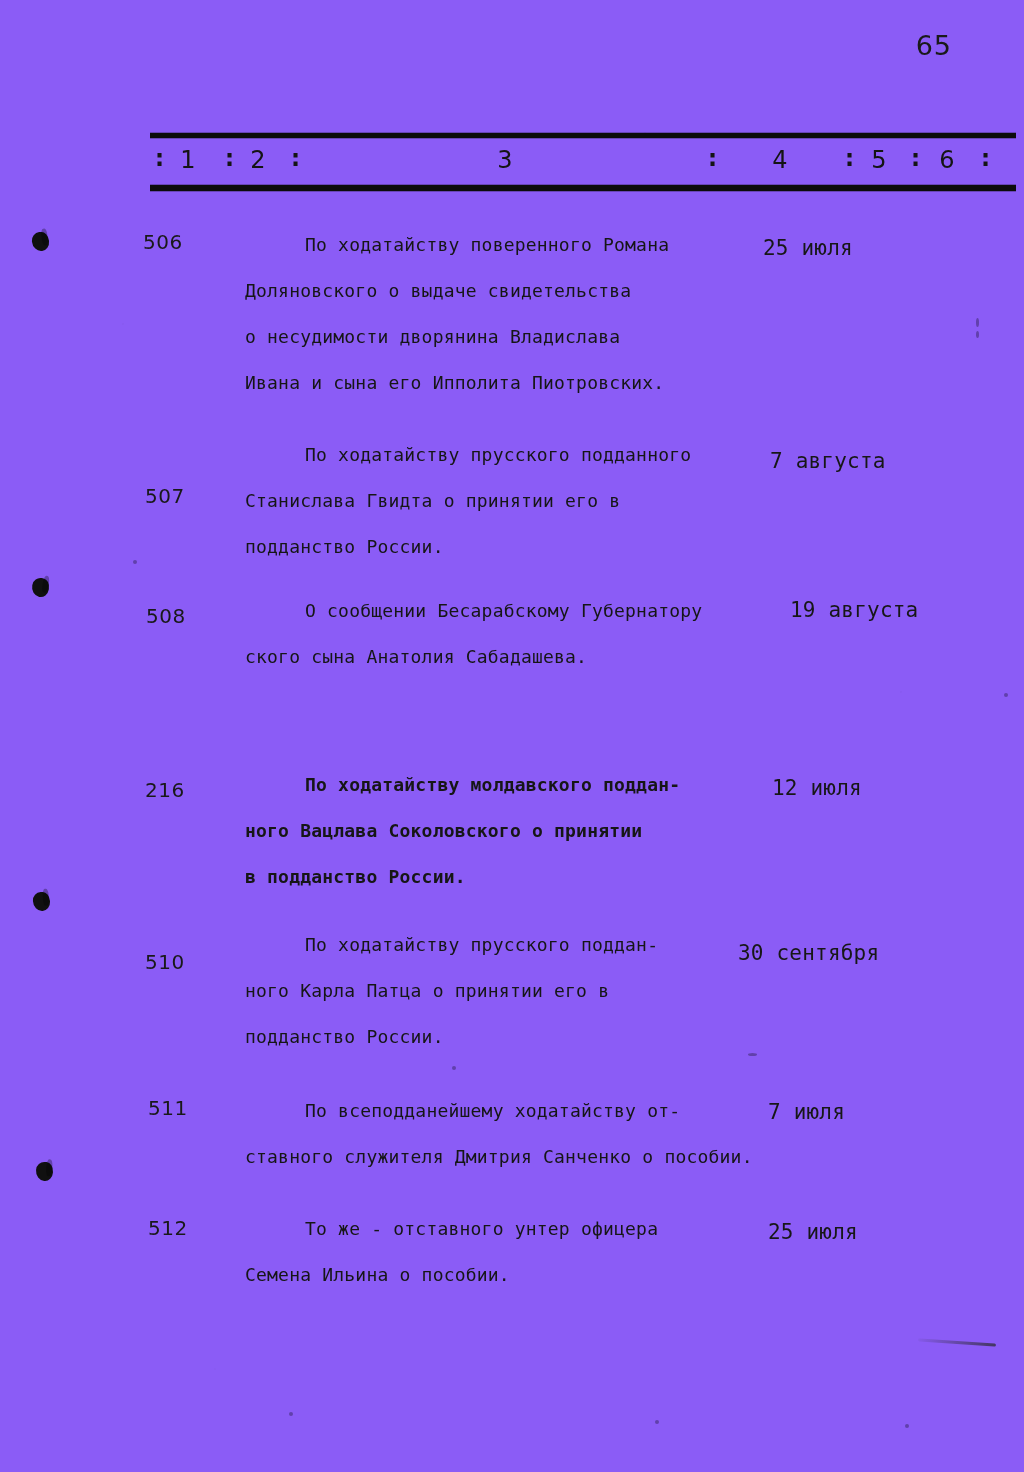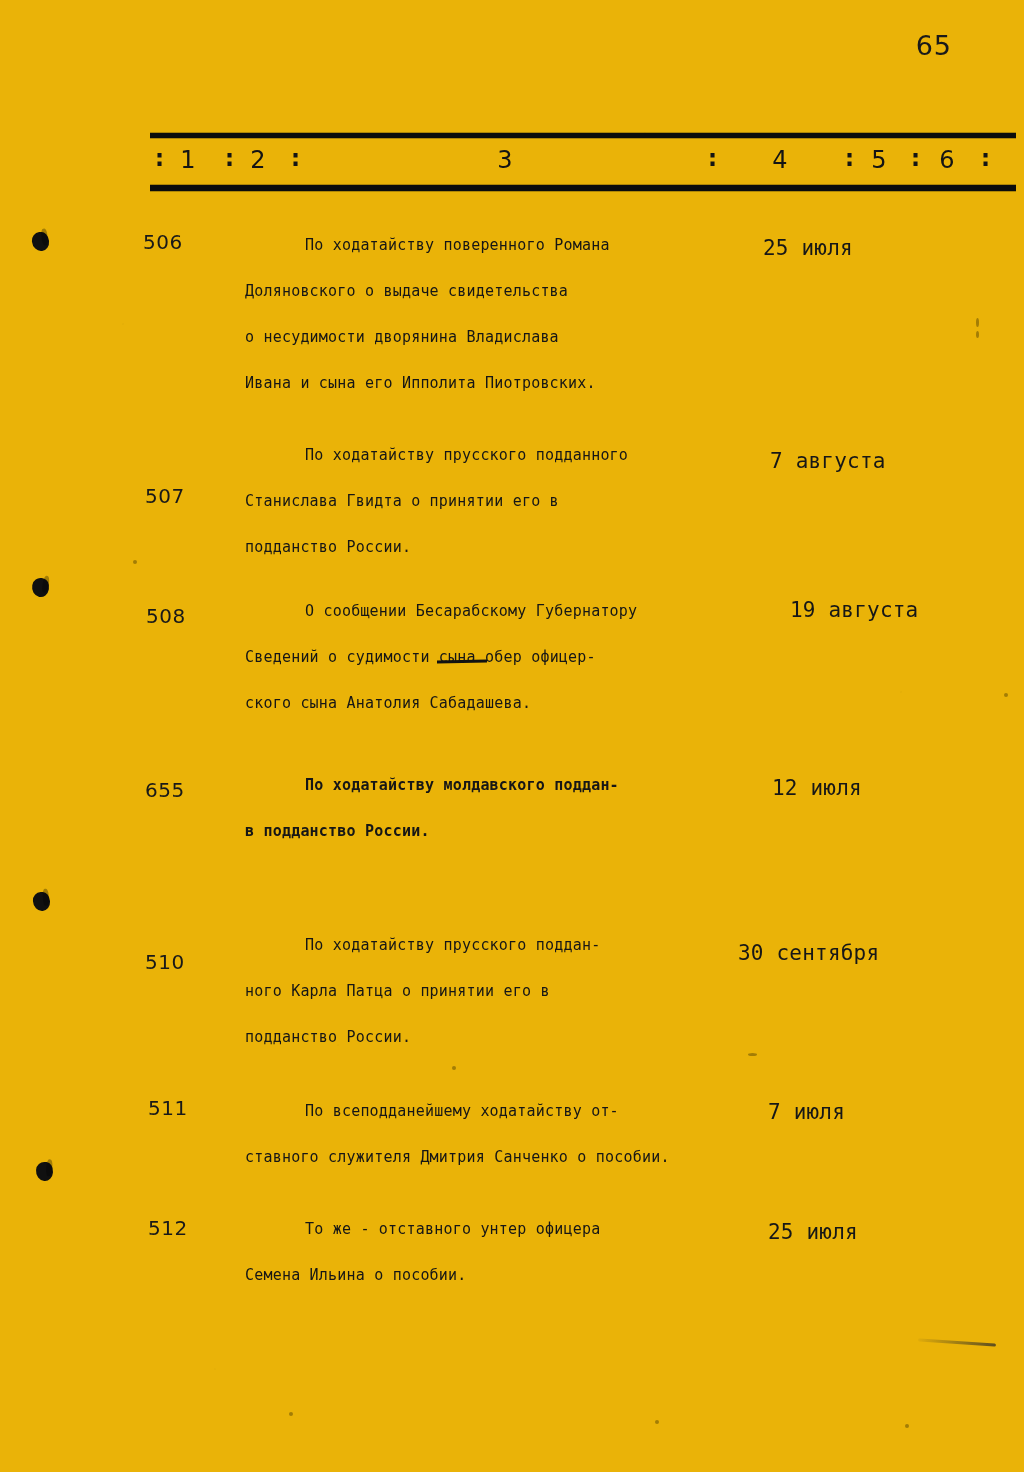--- a/index.html
+++ b/index.html
@@ -4,21 +4,21 @@
 <style>
   html, body {
     margin: 0;
     padding: 0;
     background: #ffffff;
   }
   #page {
     position: relative;
     width: 1024px;
     height: 1472px;
-    background: #eab308;
+    background: #8b5cf6;
     overflow: hidden;
     font-family: "DejaVu Sans Mono", "Liberation Mono", monospace;
     color: #171717;
   }
 
   
   #paper-grain {
     position: absolute;
     inset: 0;
     pointer-events: none;
@@ -90,21 +90,21 @@
   }
   .entry-number {
     position: absolute;
     font-family: "DejaVu Sans", "Liberation Sans", sans-serif;
     font-size: 20px;
     color: #191919;
     letter-spacing: 0.5px;
   }
   .entry-body {
     position: absolute;
-    font-size: 15px;
+    font-size: 18px;
     line-height: 46px;
     color: #161616;
     white-space: nowrap;
     letter-spacing: 0.2px;
   }
   .entry-date {
     position: absolute;
     font-size: 21px;
     color: #171717;
     white-space: nowrap;
@@ -209,30 +209,30 @@
       <div>Станислава Гвидта о принятии его в</div>
       <div>подданство России.</div>
     </div>
     <div class="entry-date" style="left:770px; top:17px;">7 августа</div>
   </div>
 
   <div class="entry" style="top:588px;">
     <div class="entry-number" style="left:146px; top:16px;">508</div>
     <div class="entry-body" style="left:245px; top:0;">
       <div style="text-indent:60px;">О сообщении Бесарабскому Губернатору</div>
-      <div><span>Сведений о судимости </span><span class="strike">сына</span><span> обер офицер-</span></div>
       <div>ского сына Анатолия Сабадашева.</div>
     </div>
     <div class="entry-date" style="left:790px; top:10px;">19 августа</div>
   </div>
 
   <div class="entry" style="top:762px;">
-    <div class="entry-number" style="left:145px; top:16px;">655</div>
+    <div class="entry-number" style="left:145px; top:16px;">216</div>
     <div class="entry-body" style="left:245px; top:0;font-weight:bold;">
       <div style="text-indent:60px;">По ходатайству молдавского поддан-</div>
+      <div>ного Вацлава Соколовского о принятии</div>
       <div>в подданство России.</div>
     </div>
     <div class="entry-date" style="left:772px; top:14px;">12 июля</div>
   </div>
 
   <div class="entry" style="top:922px;">
     <div class="entry-number" style="left:145px; top:28px;">510</div>
     <div class="entry-body" style="left:245px; top:0;">
       <div style="text-indent:60px;text-align:center;">По ходатайству прусского поддан-</div>
       <div>ного Карла Патца о принятии его в</div>

